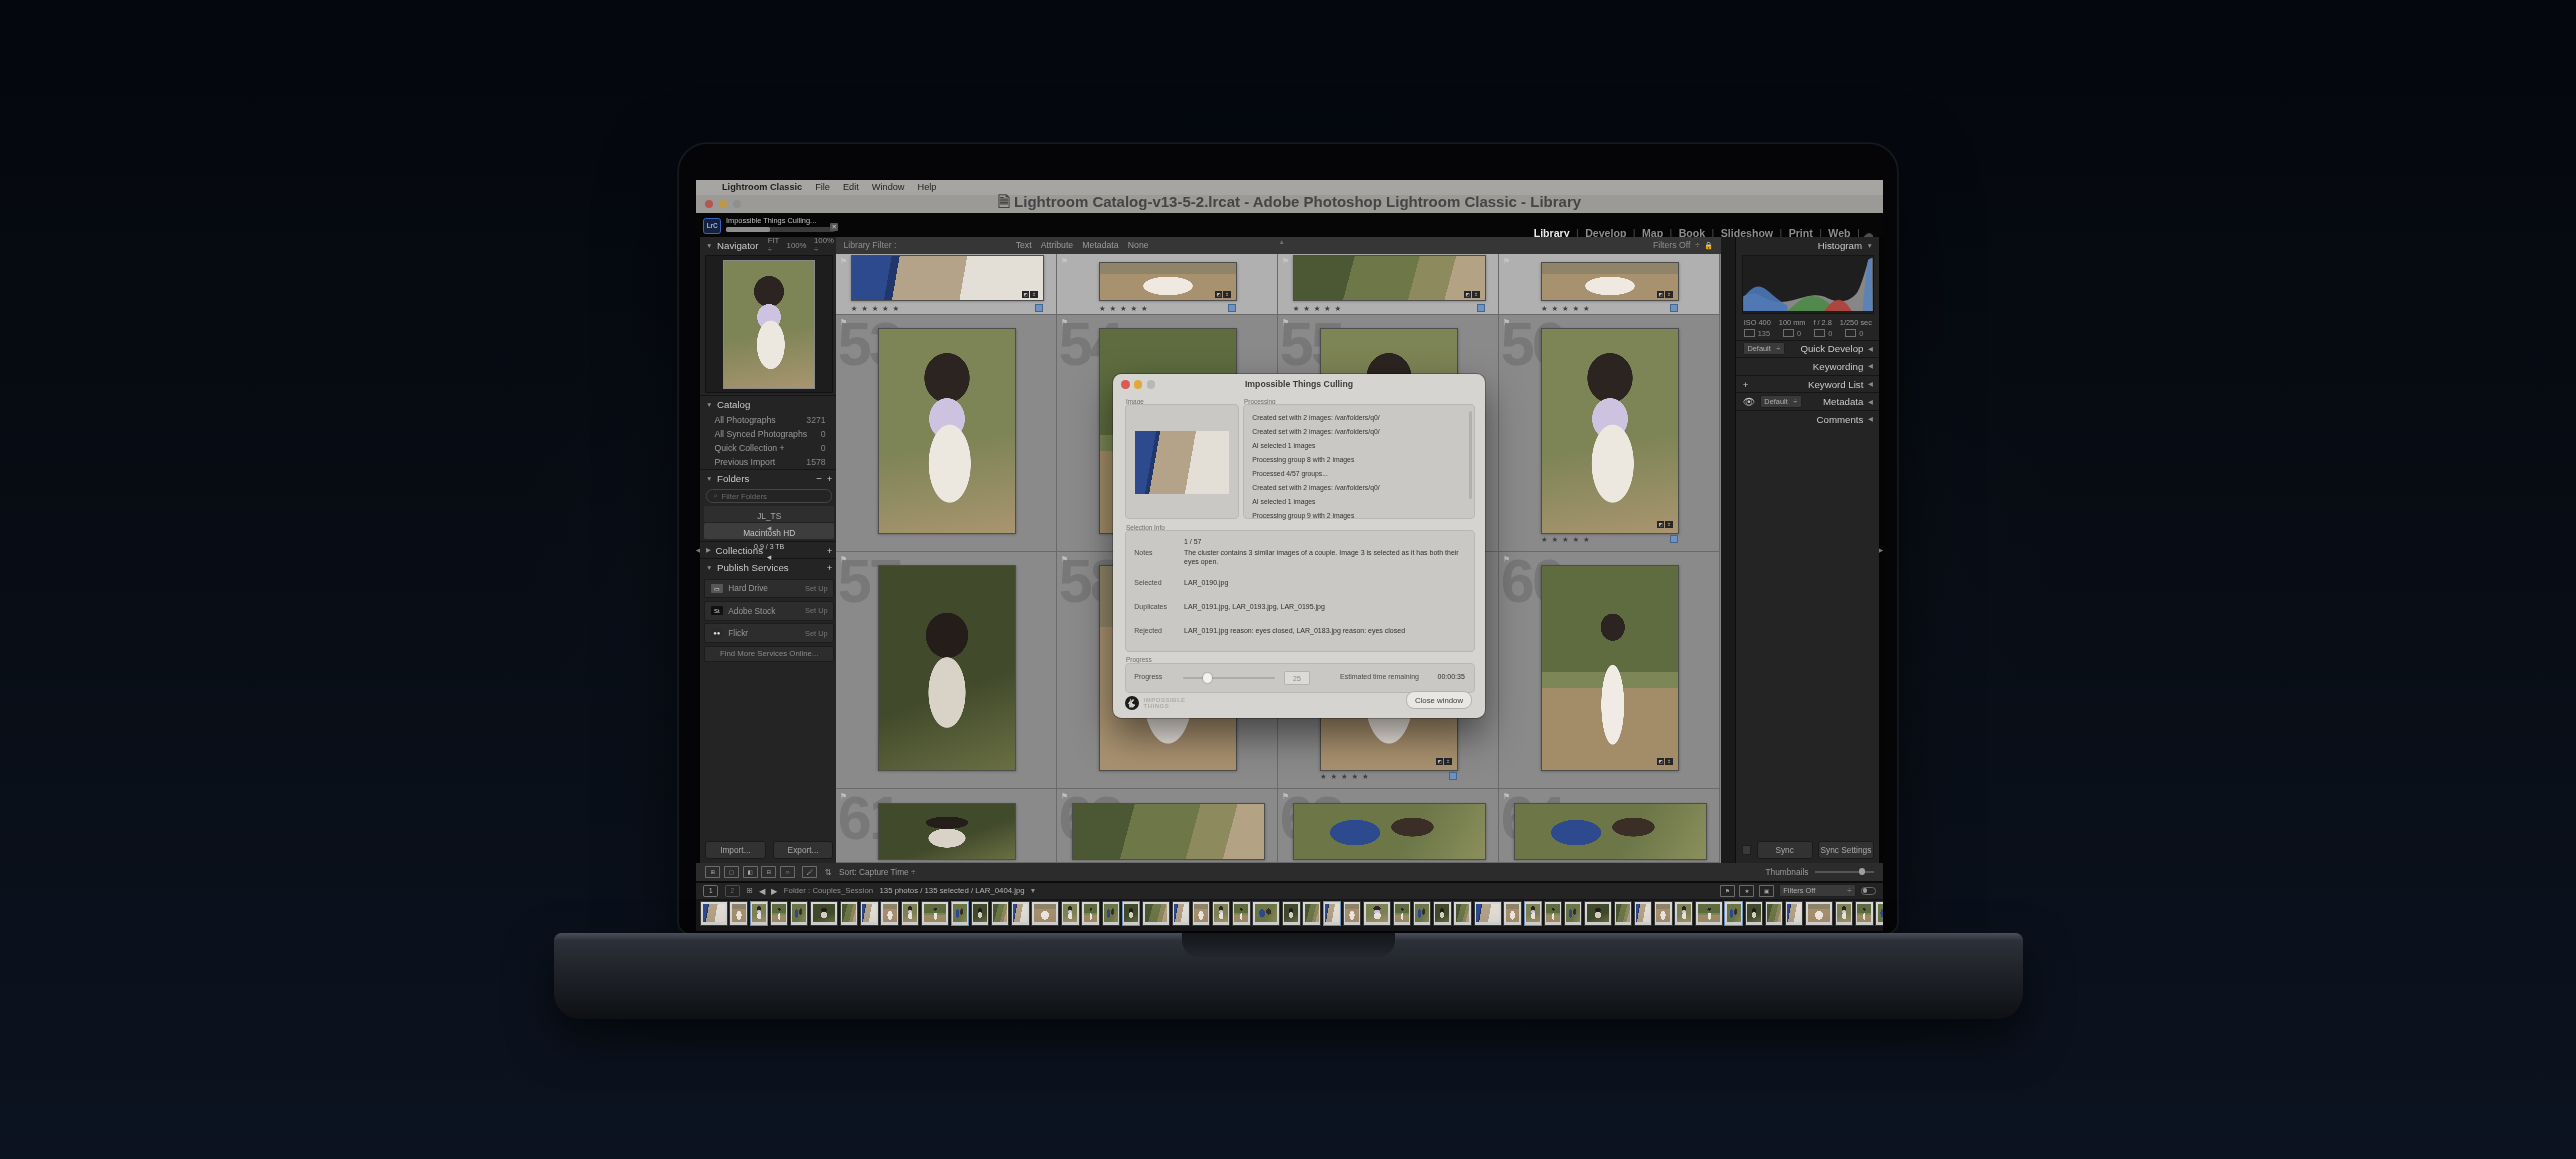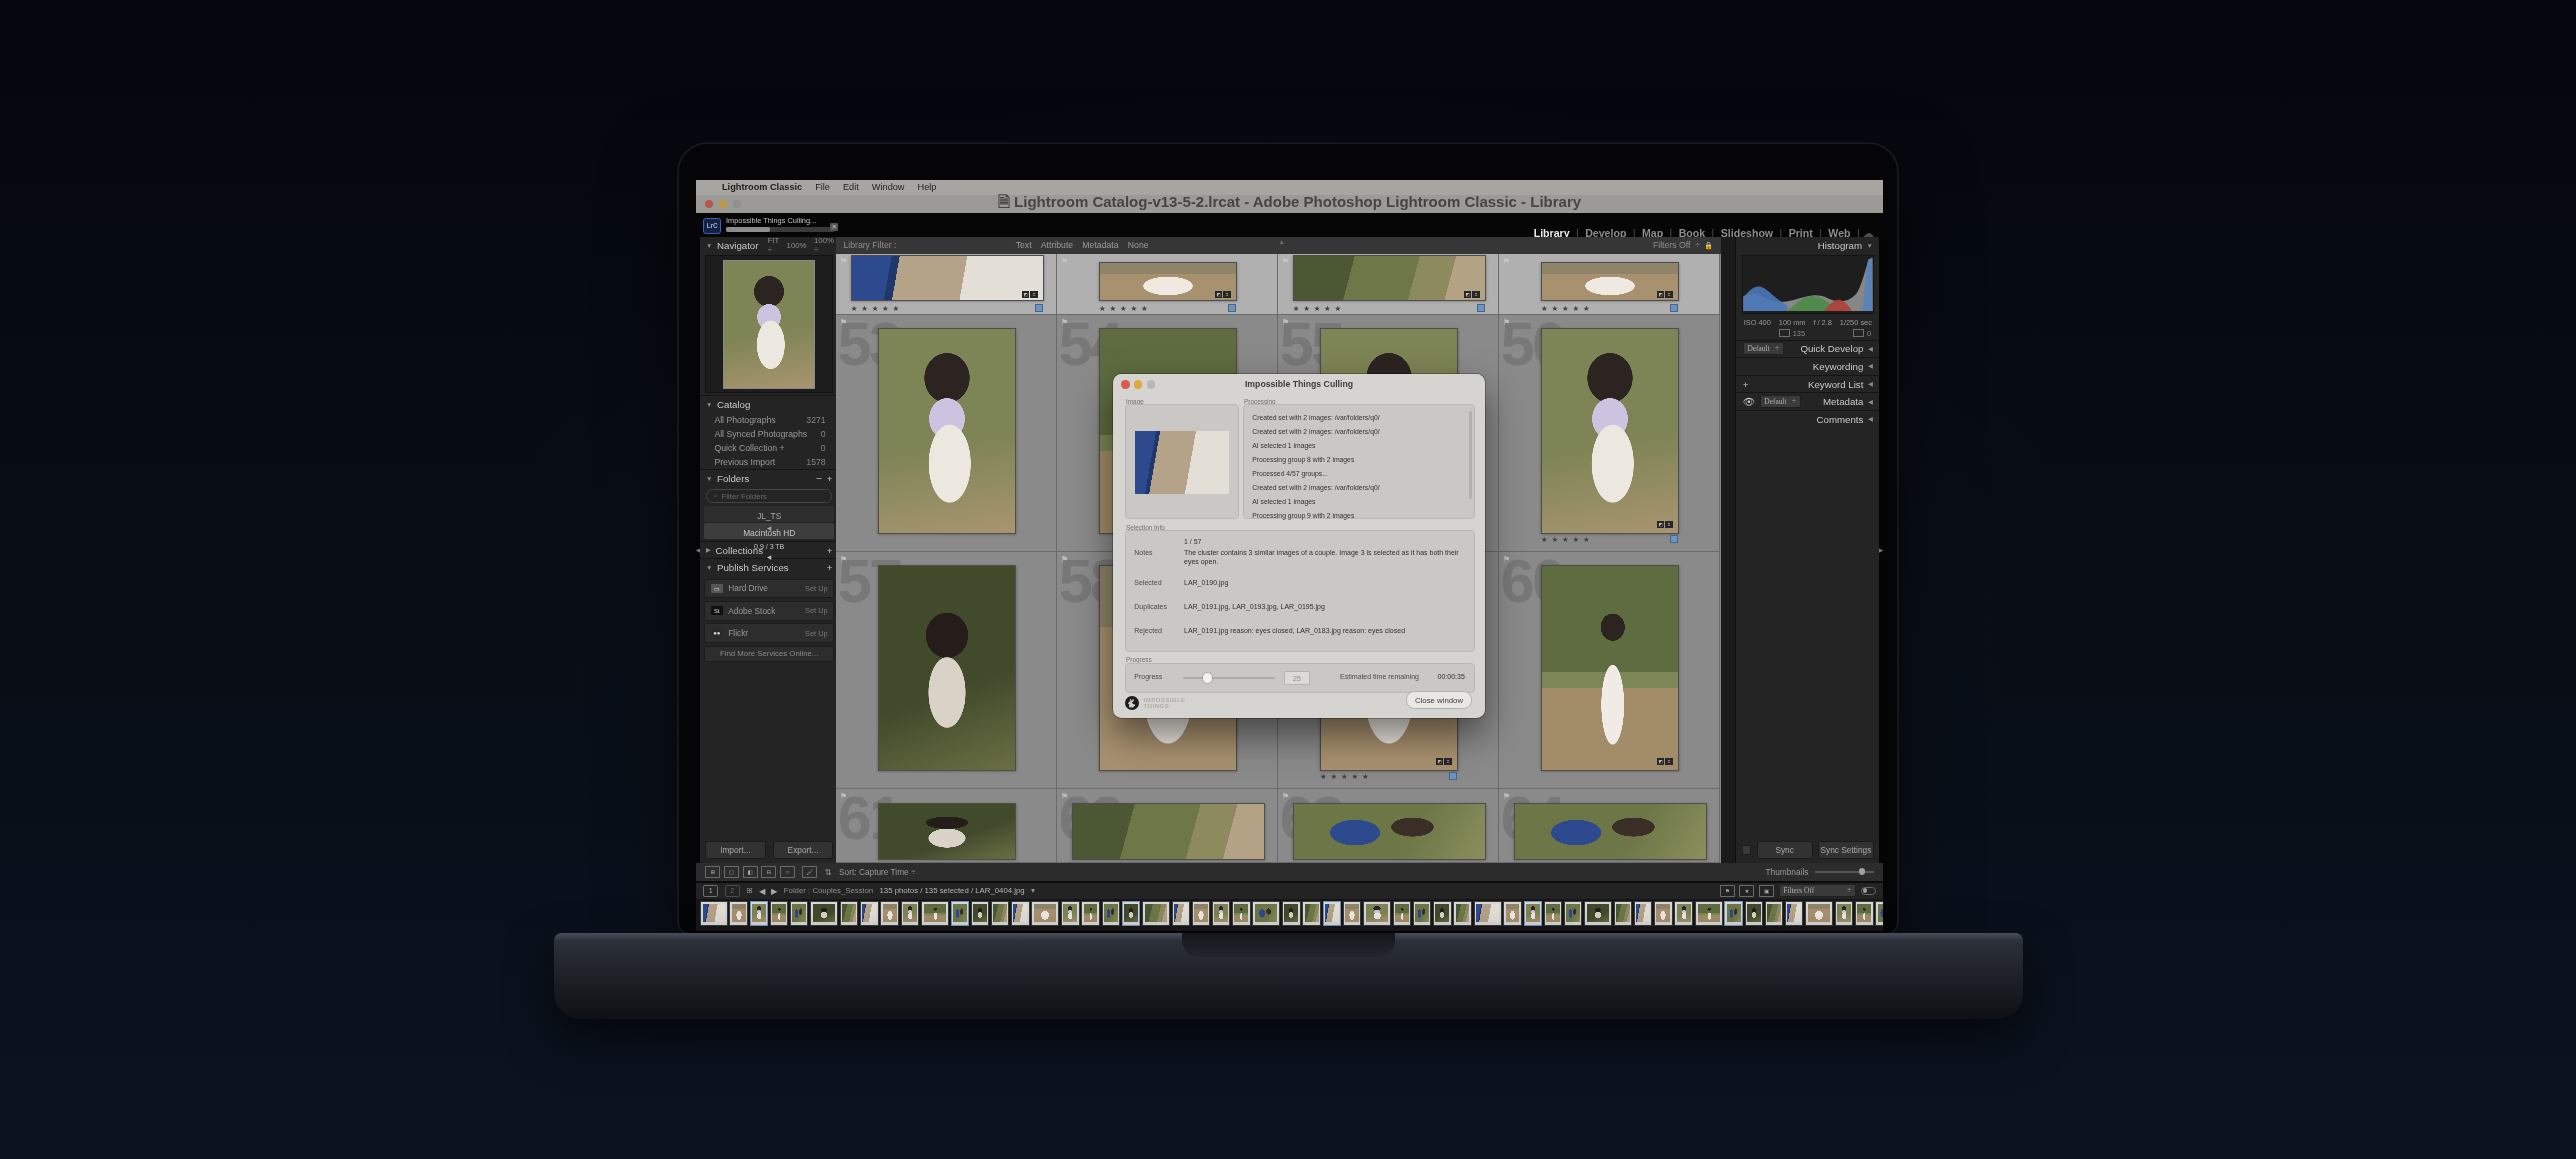--- a/index.html
+++ b/index.html
@@ -63,24 +63,24 @@
   .pubrow .setup{margin-left:auto;font-size:7.4px;color:#777;}
   .pubicon{width:12px;height:9.2px;border-radius:0.9px;display:flex;align-items:center;justify-content:center;font-size:6px;color:#ddd;}
   .findmore{margin:2.8px 4.6px;height:14.7px;background:#2d2d2d;border:0.9px solid #1c1c1c;border-radius:1.8px;display:flex;align-items:center;justify-content:center;font-size:7.8px;color:#8a8a8a;}
   .bottombtns{position:absolute;bottom:3.7px;left:5.5px;right:5.5px;display:flex;gap:7.4px;}
   .lrbtn{flex:1;height:16.6px;background:#323232;border:0.9px solid #1a1a1a;border-radius:2.8px;color:#a9a9a9;font-size:8.3px;
        display:flex;align-items:center;justify-content:center;}
   
   .histbox{margin:1.8px 5.5px;height:57px;background:#1e1e1e;border:0.9px solid #141414;position:relative;}
   .exifrow{display:flex;justify-content:space-between;padding:1.8px 7.4px 0;font-size:7.4px;color:#9a9a9a;}
   .badgerow{display:flex;gap:13px;padding:1.8px 7.4px;font-size:7.4px;color:#8b8b8b;align-items:center;}
-  .badgerow .b{display:flex;gap:2.8px;align-items:center;margin-left:35px;}
+  .badgerow .b{display:flex;gap:2.8px;align-items:center;}
   .bicon{width:9.2px;height:6.4px;border:0.9px solid #6f6f6f;}
   .combo{height:11px;background:#3a3a3a;border:0.9px solid #1f1f1f;border-radius:1.8px;font-size:7.4px;color:#b0b0b0;
-       display:flex;align-items:center;padding:0 3.7px;gap:5.5px;font-family:Liberation Serif, serif;}
+       display:flex;align-items:center;padding:0 3.7px;gap:5.5px;}
   .syncrow{position:absolute;bottom:3.7px;left:5.5px;right:5.5px;display:flex;gap:5.5px;align-items:center;}
   
   .gridwrap{position:absolute;left:140px;top:0;width:885px;height:480px;background:#1a1a1a;border-radius:29px;}
   .filterbar{position:absolute;left:0;top:0;width:100%;height:16.6px;background:#363636;display:flex;align-items:center;
        font-size:8.7px;color:#8f8f8f;box-sizing:border-box;padding:0 7.4px;gap:9.2px;}
   .filterbar .tabs{display:flex;gap:9.2px;margin-left:110px;color:#9c9c9c;}
   .filterbar .right{margin-left:auto;display:flex;align-items:center;gap:4.6px;}
   .lock{font-size:7.4px;color:#b5a13c;}
   .gridrows{position:absolute;left:0;top:16.6px;width:100%;height:609px;overflow:hidden;background:#868686;}
   .grow-row{display:flex;}

